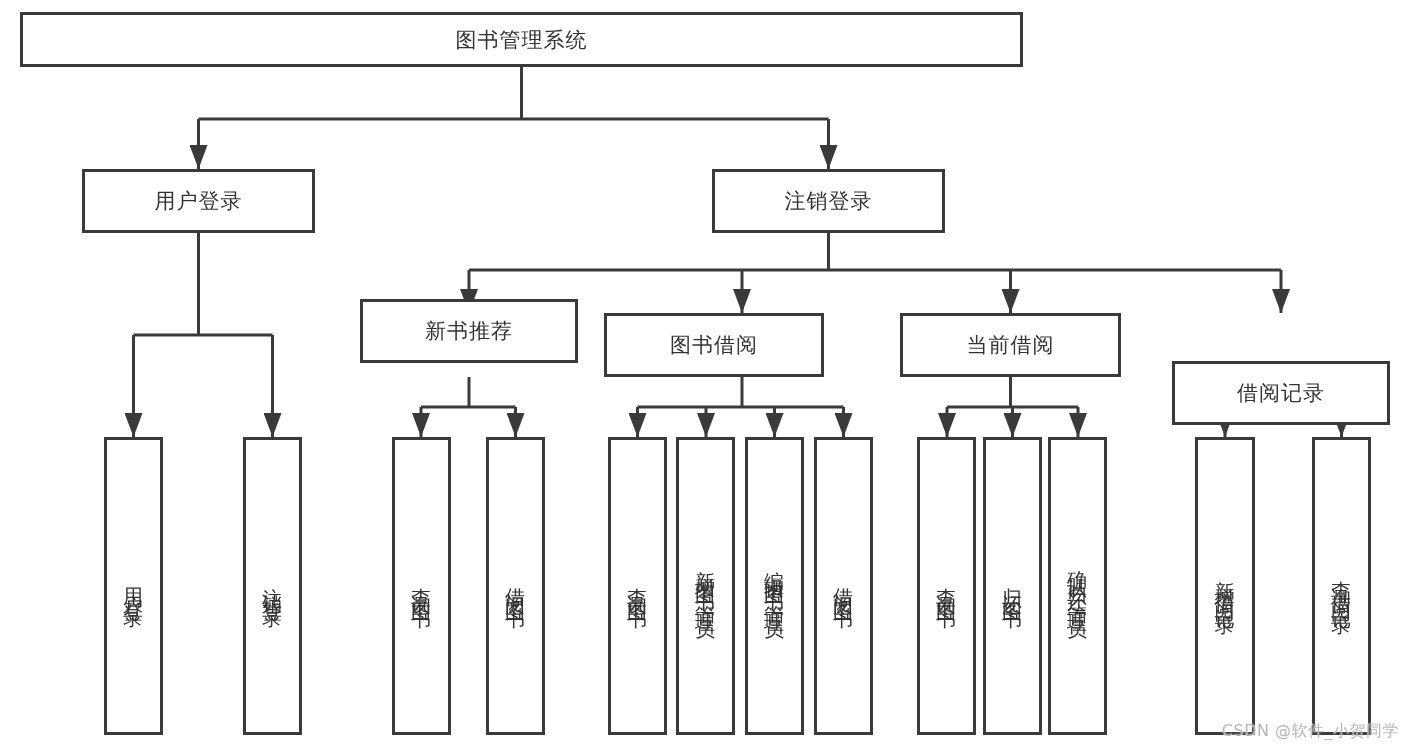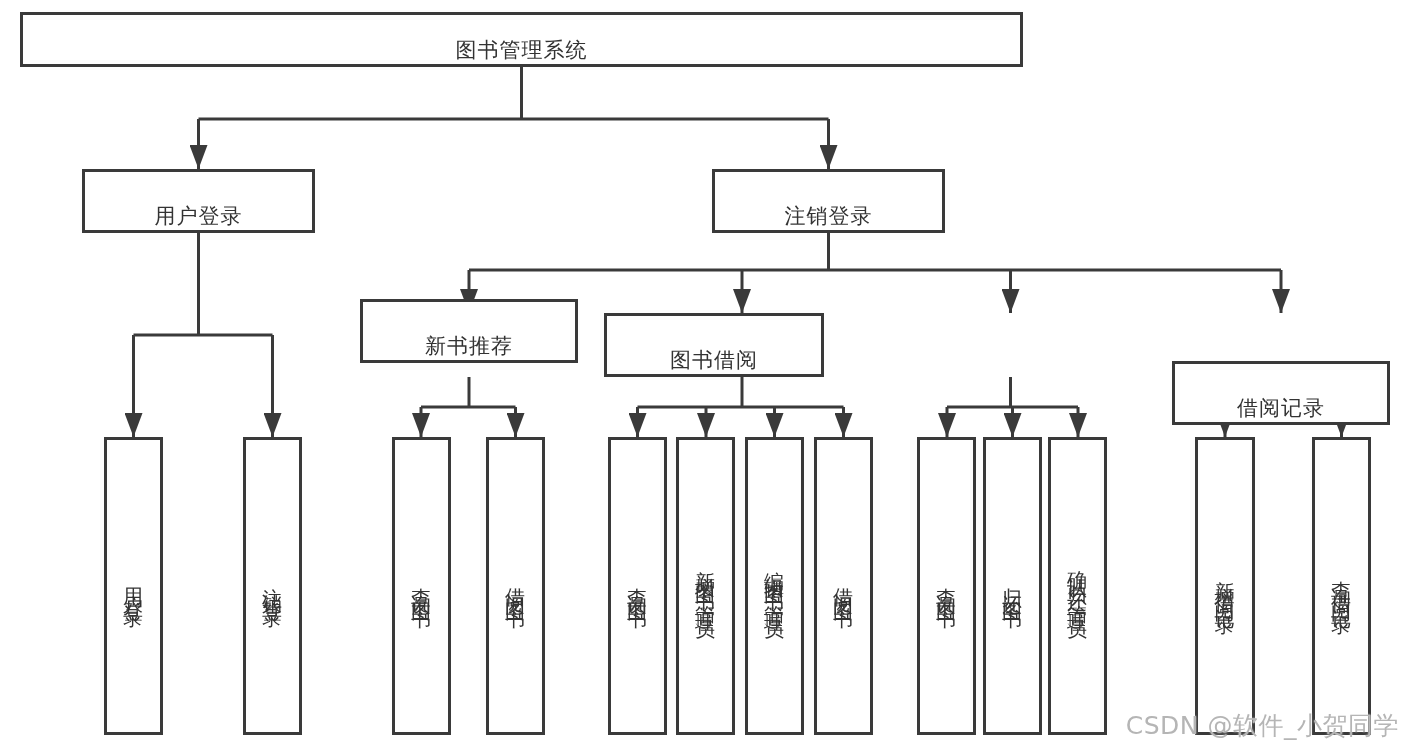--- a/index.html
+++ b/index.html
@@ -31,21 +31,21 @@
     stroke: var(--line);
     stroke-width: 3;
     fill: none;
   }
   .connectors marker path { fill: var(--line); stroke: none; }
   .node {
     position: absolute;
     background: var(--box-bg);
     border: 3px solid var(--line);
     display: flex;
-    align-items: flex-end;
+    align-items: center;
     justify-content: center;
     color: var(--text);
     font-size: 21px;
     letter-spacing: 1px;
     white-space: nowrap;
   }
   .leaf {
     position: absolute;
     top: 437px;
     width: 59px;
@@ -63,21 +63,21 @@
     text-orientation: mixed;
     letter-spacing: 7px;
     line-height: 1;
     white-space: nowrap;
   }
   .watermark {
     position: absolute;
     right: 6px;
     bottom: 5px;
     color: var(--watermark);
-    font-size: 25px;
+    font-size: 16px;
     letter-spacing: 0.5px;
     text-shadow: 0 0 2px rgba(255,255,255,0.9);
   }
 </style>
 </head>
 <body>
 
 <div class="diagram">
 
   <svg class="connectors" viewBox="0 0 1405 747" xmlns="http://www.w3.org/2000/svg">
@@ -138,20 +138,23 @@
   <div class="node" style="left:712px; top:169px; width:233px; height:64px;">
     <span>注销登录</span>
   </div>
 
   <div class="node" style="left:360px; top:299px; width:218px; height:64px;">
     <span>新书推荐</span>
   </div>
   <div class="node" style="left:604px; top:313px; width:220px; height:64px;">
     <span>图书借阅</span>
   </div>
+  <div class="node" style="left:900px; top:313px; width:221px; height:64px;">
+    <span>当前借阅</span>
+  </div>
   <div class="node" style="left:1172px; top:313px; width:218px; height:64px;margin-top:48px;">
     <span>借阅记录</span>
   </div>
 
   <div class="leaf" style="left:104px;">
     <span class="vtext">用户登录</span>
   </div>
   <div class="leaf" style="left:243px;">
     <span class="vtext">注销登录</span>
   </div>

